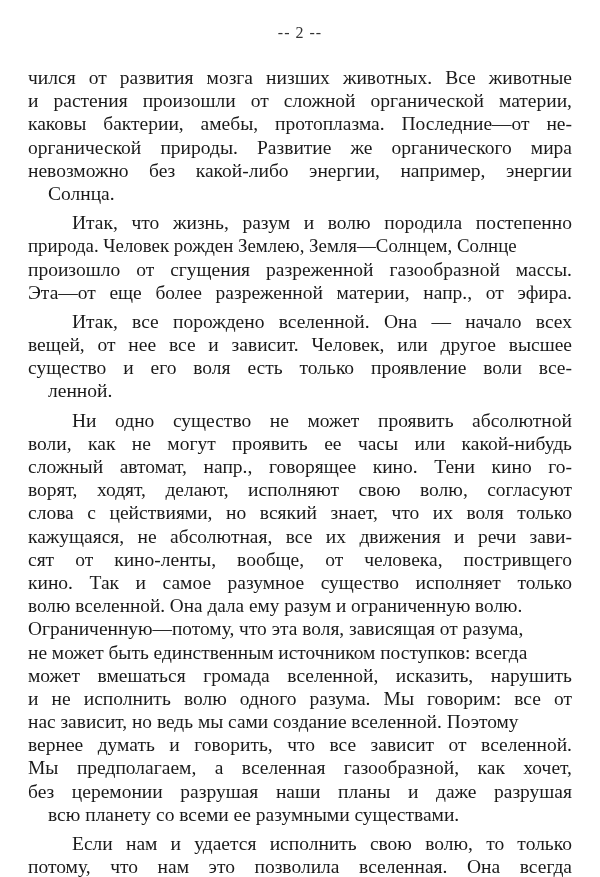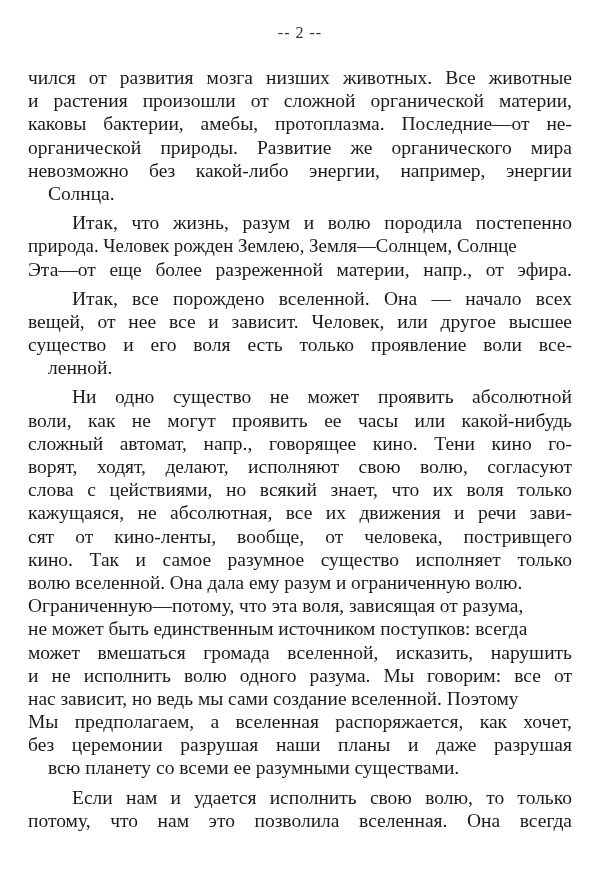--- a/index.html
+++ b/index.html
@@ -36,20 +36,21 @@
     <span class="line">чился от развития мозга низших животных. Все животные</span>
     <span class="line">и растения произошли от сложной органической материи,</span>
     <span class="line">каковы бактерии, амебы, протоплазма. Последние—от не-</span>
     <span class="line">органической природы. Развитие же органического мира</span>
     <span class="line">невозможно без какой-либо энергии, например, энергии</span>
     <span class="line last">Солнца.</span>
   </div>
   <div class="para">
     <span class="line indent">Итак, что жизнь, разум и волю породила постепенно</span>
     <span class="line" style="white-space: nowrap; text-align: left; text-align-last: left; transform: scaleX(0.9672); width: 562.422px;">природа. Человек рожден Землею, Земля—Солнцем, Солнце</span>
+    <span class="line">произошло от сгущения разреженной газообразной массы.</span>
     <span class="line">Эта—от еще более разреженной материи, напр., от эфира.</span>
   </div>
   <div class="para">
     <span class="line indent">Итак, все порождено вселенной. Она — начало всех</span>
     <span class="line">вещей, от нее все и зависит. Человек, или другое высшее</span>
     <span class="line">существо и его воля есть только проявление воли все-</span>
     <span class="line last">ленной.</span>
   </div>
   <div class="para">
     <span class="line indent">Ни одно существо не может проявить абсолютной</span>
@@ -59,21 +60,22 @@
     <span class="line">слова с цействиями, но всякий знает, что их воля только</span>
     <span class="line">кажущаяся, не абсолютная, все их движения и речи зави-</span>
     <span class="line">сят от кино-ленты, вообще, от человека, постривщего</span>
     <span class="line">кино. Так и самое разумное существо исполняет только</span>
     <span class="line" style="white-space: nowrap; text-align: left; text-align-last: left; transform: scaleX(0.988); width: 550.594px;">волю вселенной. Она дала ему разум и ограниченную волю.</span>
     <span class="line" style="white-space: nowrap; text-align: left; text-align-last: left; transform: scaleX(0.996); width: 546.172px;">Ограниченную—потому, что эта воля, зависящая от разума,</span>
     <span class="line" style="white-space: nowrap; text-align: left; text-align-last: left; transform: scaleX(0.9955); width: 546.469px;">не может быть единственным источником поступков: всегда</span>
     <span class="line">может вмешаться громада вселенной, исказить, нарушить</span>
     <span class="line">и не исполнить волю одного разума. Мы говорим: все от</span>
     <span class="line" style="white-space: nowrap; text-align: left; text-align-last: left; transform: scaleX(0.9949); width: 546.766px;">нас зависит, но ведь мы сами создание вселенной. Поэтому</span>
-    <span class="line">Мы предполагаем, а вселенная распоряжается, как хочет,</span>
+    <span class="line">вернее думать и говорить, что все зависит от вселенной.</span>
+    <span class="line">Мы предполагаем, а вселенная газообразной, как хочет,</span>
     <span class="line">без церемонии разрушая наши планы и даже разрушая</span>
     <span class="line last">всю планету со всеми ее разумными существами.</span>
   </div>
   <div class="para">
     <span class="line indent">Если нам и удается исполнить свою волю, то только</span>
     <span class="line">потому, что нам это позволила вселенная. Она всегда</span>
 
   </div>
 </div>
 

